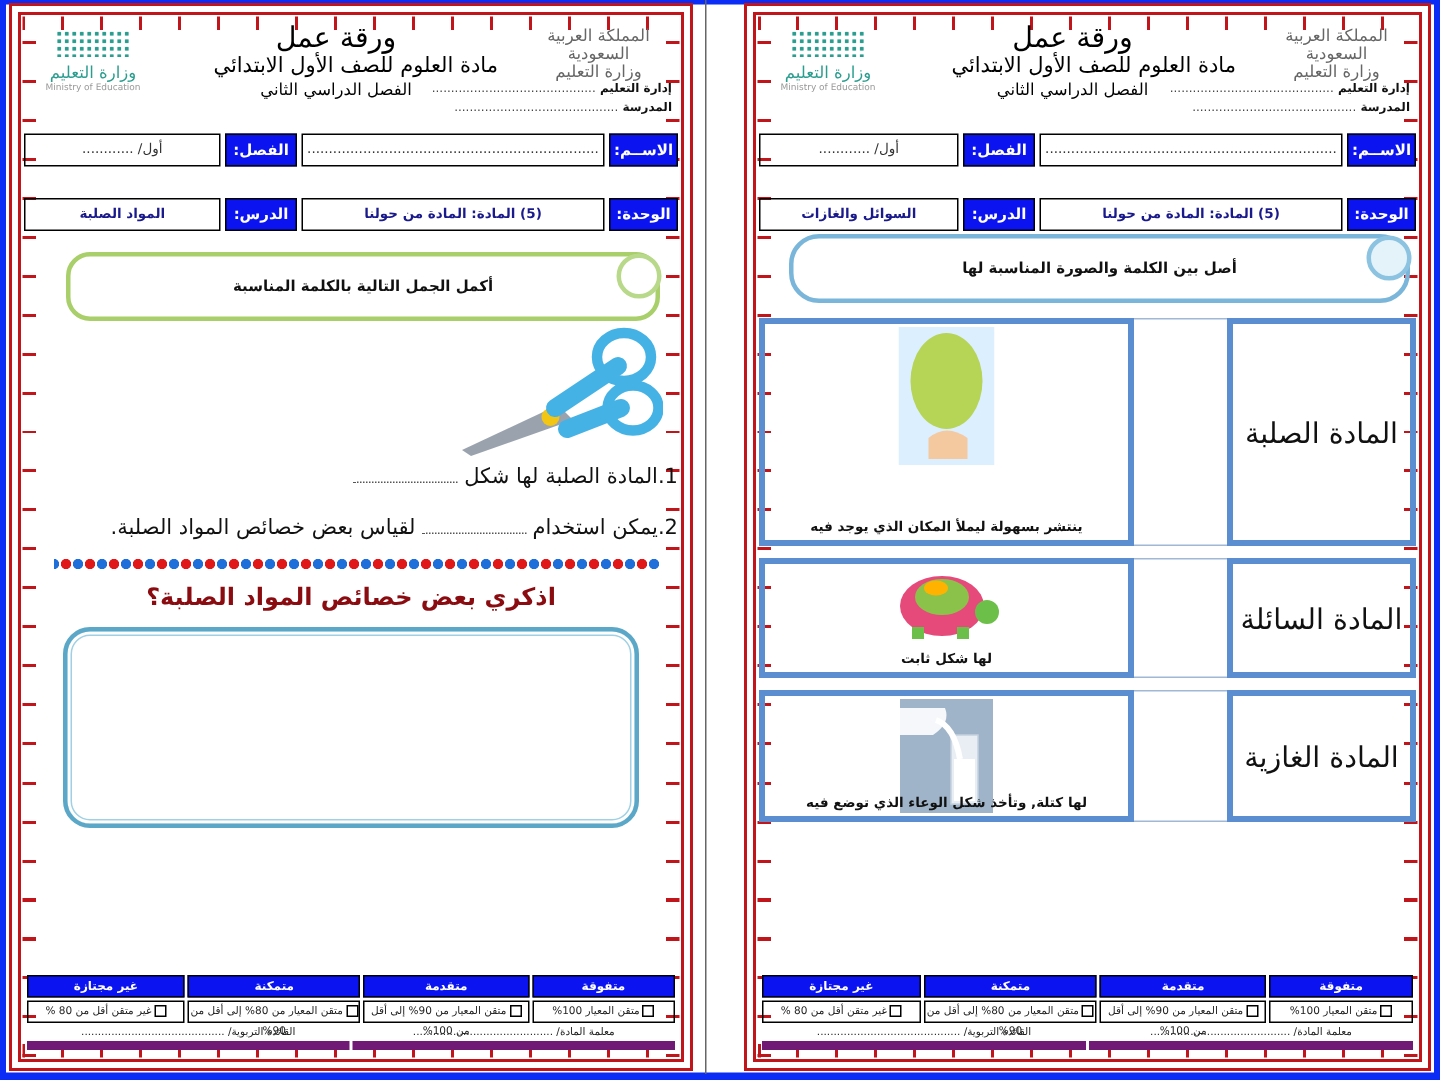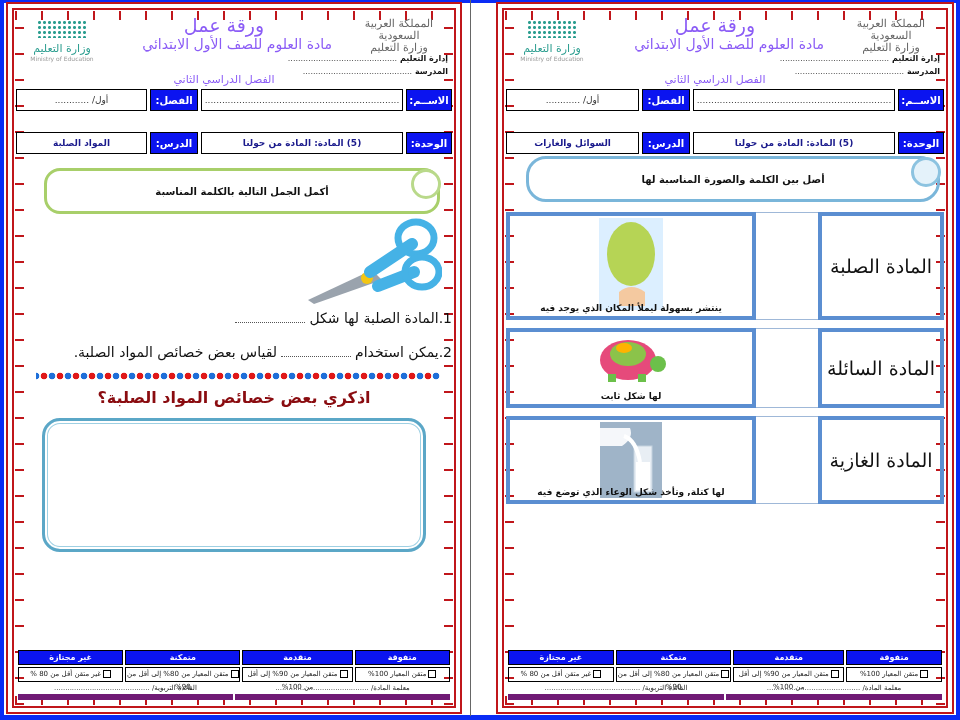--- a/index.html
+++ b/index.html
@@ -19,24 +19,24 @@
       repeating-linear-gradient(0deg,#c0161b 0 2px,transparent 2px 26px) left/9px 100% no-repeat,
       repeating-linear-gradient(0deg,#c0161b 0 2px,transparent 2px 26px) right/9px 100% no-repeat;
     box-sizing:border-box;}
   .frame::before{content:"";position:absolute;inset:-9px;border:2px solid #c0161b;pointer-events:none;}
   .frame::after{content:"";position:absolute;inset:-3px;border:2px solid #c0161b;pointer-events:none;}
   .content{position:absolute;left:10px;right:10px;top:12px;bottom:10px;direction:rtl;}
   .hdr{position:relative;height:75px;}
   .kingdom{position:absolute;right:8px;top:4px;width:90px;text-align:center;font-family:"DejaVu Serif",serif;font-size:11px;color:#666;line-height:12px;}
   .admin{position:absolute;right:4px;top:38px;font-size:8px;font-weight:bold;line-height:13px;color:#111;}
   .admin span.dots{font-weight:normal;color:#444;}
-  .title{position:absolute;left:100px;right:120px;top:0;text-align:center;color:#8b5cf6;}
+  .title{position:absolute;left:100px;right:120px;top:0;text-align:center;color:#000000;}
   .title .t1{font-size:19px;line-height:22px;}
   .title .t2{font-size:14px;line-height:17px;text-align:right;}
-  .title .t3{font-size:11px;line-height:14px;margin-top:20px;}
+  .title .t3{font-size:11px;line-height:14px;}
   .moe{position:absolute;left:6px;top:6px;width:80px;text-align:center;}
   .moe .dots{height:18px;margin:0 auto 4px;width:50px;background:radial-gradient(circle,#2a9d8f 1.3px,transparent 1.6px) 0 0/5px 5px;}
   .moe .ar{font-size:11px;color:#2a9d8f;}
   .moe .en{font-size:6px;color:#999;direction:ltr;}
   .row{position:absolute;left:0;right:0;height:22px;display:flex;flex-direction:row;gap:3px;}
   .lbl{background:#0b14f0;color:#fff;font-size:10px;font-weight:bold;display:flex;align-items:center;justify-content:center;border:1px solid #000;}
   .fld{border:1px solid #000;font-size:9px;display:flex;align-items:center;justify-content:center;color:#1a1a8c;font-weight:bold;}
   .fld.plain{color:#333;font-weight:normal;text-align:center;}
   .bubble{position:absolute;border-radius:14px;display:flex;align-items:center;justify-content:center;font-size:10px;font-weight:bold;color:#111;}
   .bubble .icon{position:absolute;right:-4px;top:-2px;width:30px;height:30px;border-radius:50%;border:3px solid;box-sizing:border-box;background:#fff;}
@@ -46,21 +46,21 @@
   .qtitle{position:absolute;left:0;right:0;text-align:center;font-size:16px;font-weight:bold;color:#8a0c10;}
   .ansbox{position:absolute;border:3px solid #5ba7c7;border-radius:18px;box-shadow:inset 0 0 0 2px #fff,inset 0 0 0 3px #9fd0e3;}
   .grade{position:absolute;left:2px;right:2px;bottom:4px;height:50px;font-size:7px;}
   .grade .g-head,.grade .g-body,.grade .g-sign{display:flex;flex-direction:row;gap:2px;}
   .grade .g-head div{background:#0b14f0;color:#fff;text-align:center;font-size:8px;font-weight:bold;height:13px;line-height:13px;border:1px solid #000;}
   .grade .g-body div{border:1px solid #000;text-align:center;height:13px;line-height:13px;color:#222;margin-top:2px;}
   .grade .g-sign div{border-bottom:6px solid #701a75;text-align:center;height:12px;line-height:12px;color:#222;}
   .c1{flex:1.05}.c2{flex:1.15}.c3{flex:1.1}.c4{flex:0.95}
   .cb{display:inline-block;width:6px;height:6px;border:1px solid #000;vertical-align:middle;margin-left:2px;}
   .mtable{position:absolute;left:10px;right:10px;top:198px;}
-  .mrow{position:relative;height:108px;display:flex;flex-direction:row;margin-bottom:8px;}
+  .mrow{position:relative;height:152px;display:flex;flex-direction:row;margin-bottom:8px;}
   .word{width:118px;border:4px solid #5b8ed1;display:flex;align-items:center;justify-content:center;font-size:19px;color:#111;font-family:"DejaVu Serif",serif;}
   .gap{width:62px;border-top:1px solid #9fb8d8;border-bottom:1px solid #9fb8d8;}
   .pic{flex:1;border:4px solid #5b8ed1;position:relative;}
   .pic .cap{position:absolute;left:0;right:0;bottom:3px;text-align:center;font-size:9px;font-weight:bold;color:#111;}
   .pic .img{position:absolute;left:50%;transform:translateX(-50%);top:2px;}
 </style>
 </head>
 <body>
 
 <div class="edge-top"></div>

